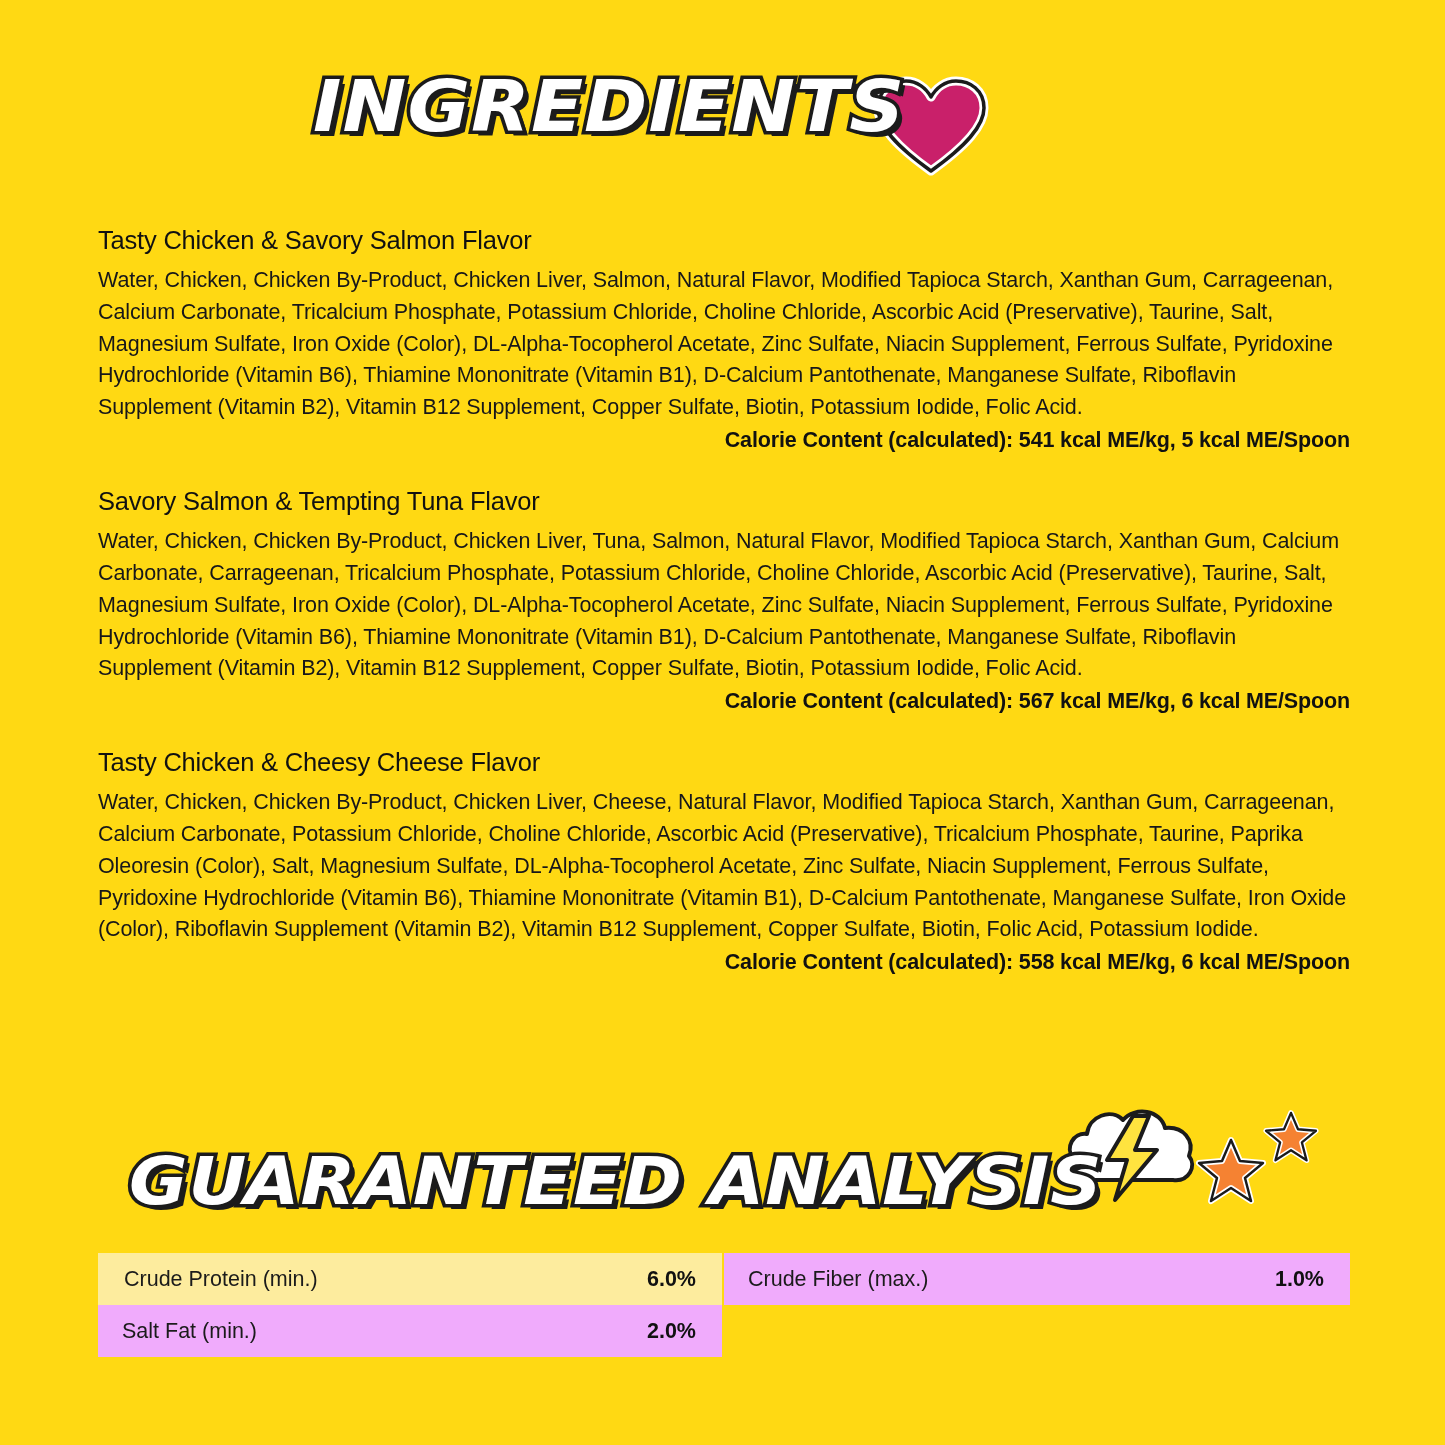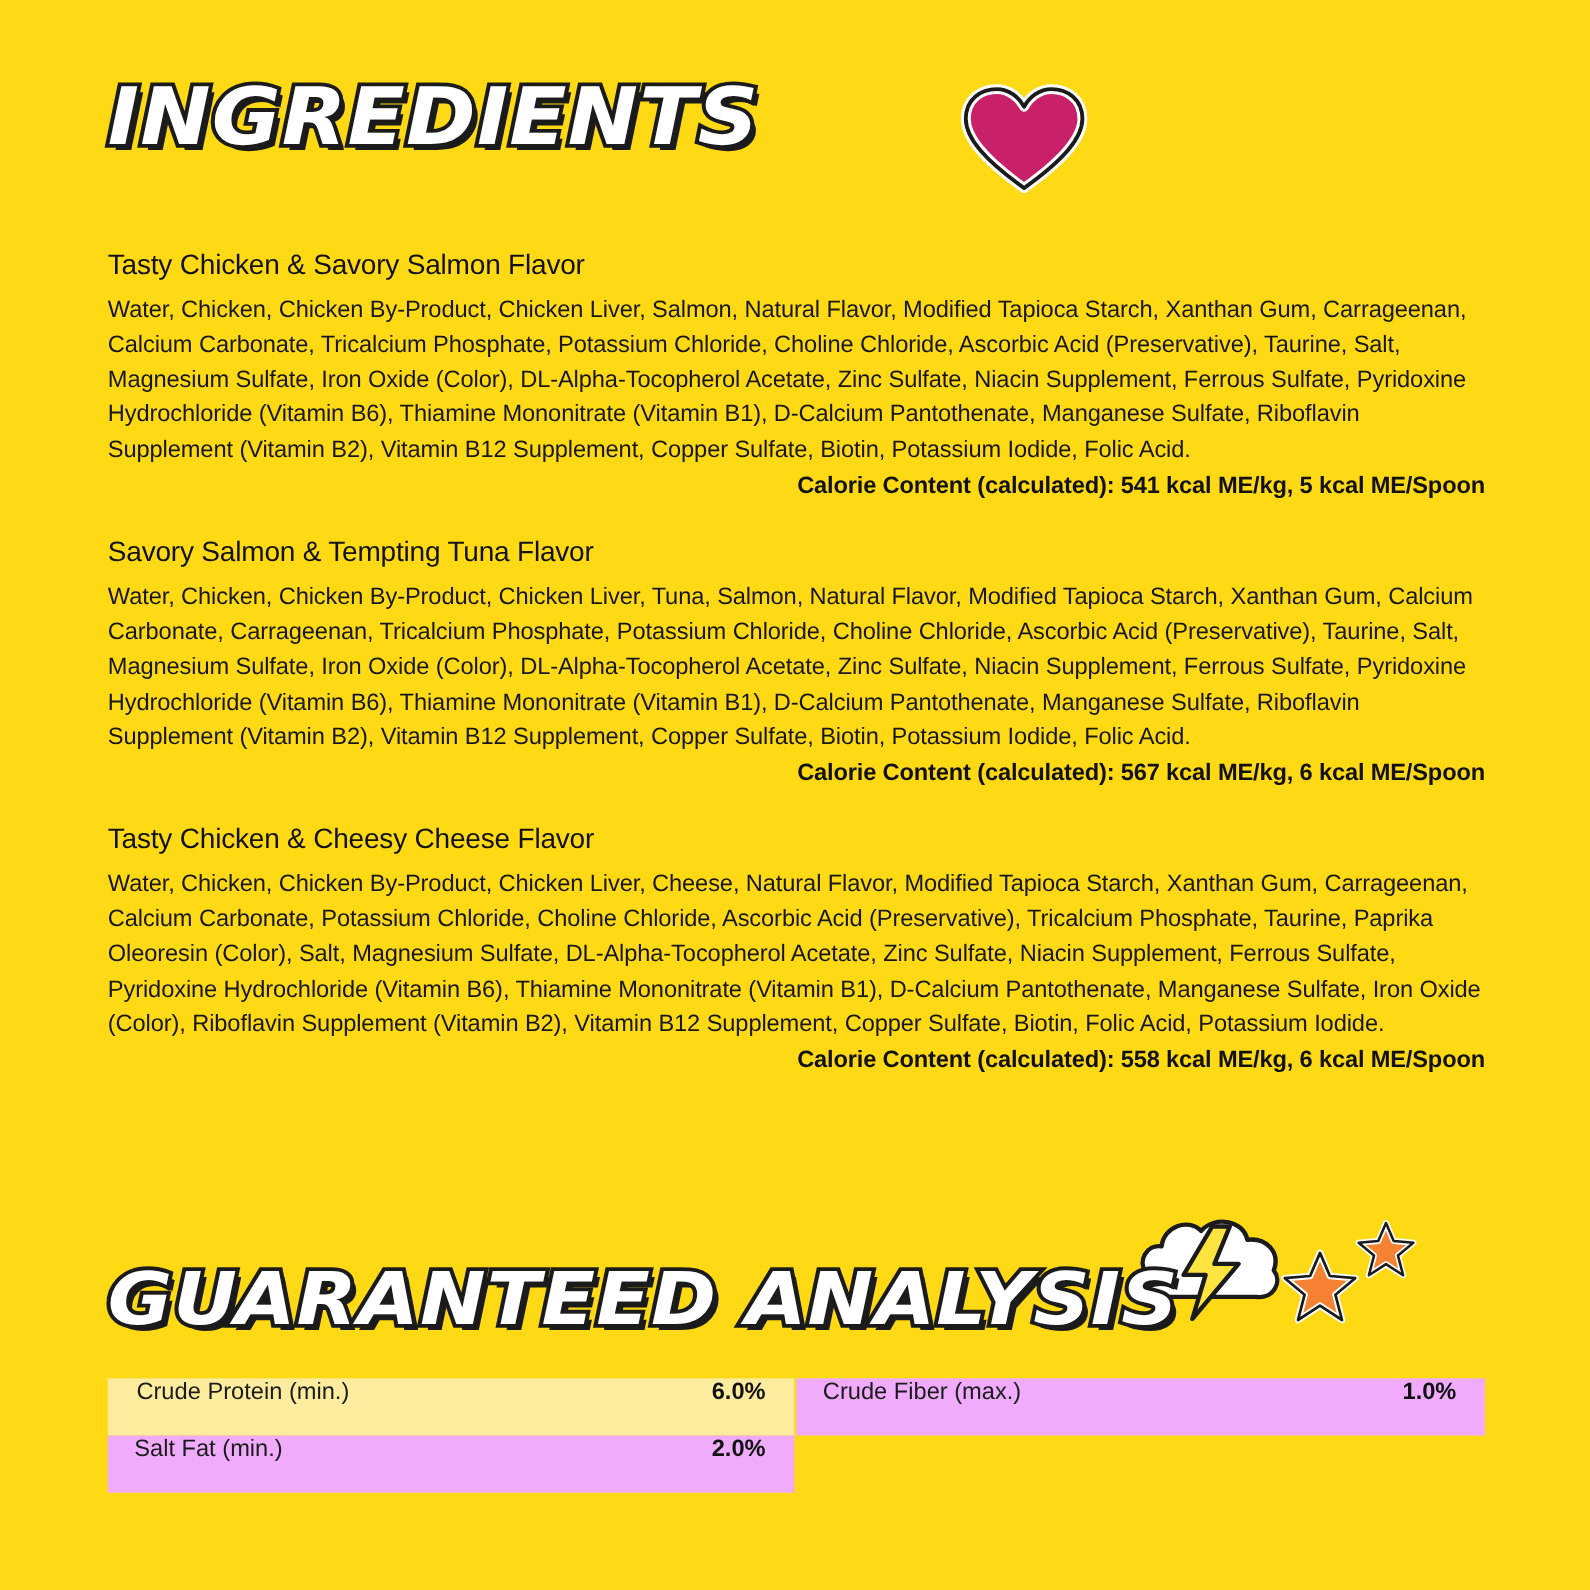--- a/index.html
+++ b/index.html
@@ -42,21 +42,21 @@
   }
   #guaranteed-title {
     font-size: 66px;
     transform: scaleX(1.08);
     transform-origin: left center;
   }
 
   .heading-row {
     display: flex;
     align-items: flex-start;
-    justify-content: space-between;
+    justify-content: flex-end;
   }
 
   
   .heart-wrap {
     margin-right: 360px;
     margin-top: 6px;
   }
 
   
   .blocks {
@@ -91,41 +91,41 @@
   
   .ga-section {
     position: absolute;
     left: 98px;
     right: 95px;
     bottom: 88px;
   }
   .ga-heading-row {
     display: flex;
     align-items: flex-end;
-    justify-content: flex-start;
+    justify-content: center;
     margin-bottom: 38px;
   }
   .ga-icons {
     display: flex;
     align-items: flex-end;
     margin-left: 30px;
     margin-bottom: 4px;
   }
 
   .ga-table {
     display: flex;
     width: 100%;
     border-collapse: collapse;
   }
   .ga-col {
     width: 50%;
   }
   .ga-row {
     display: flex;
-    align-items: flex-start;
+    align-items: center;
     justify-content: space-between;
     height: 52px;
     padding: 0 26px;
     box-sizing: border-box;
     font-size: 21.5px;
   }
   .ga-row.shaded { background: #FDEC9E; }
   .ga-row.plain  { background: #f0abfc; padding-left: 24px; }
   .ga-label { color: #1b1b1b; }
   .ga-value { font-weight: bold; color: #111; }

